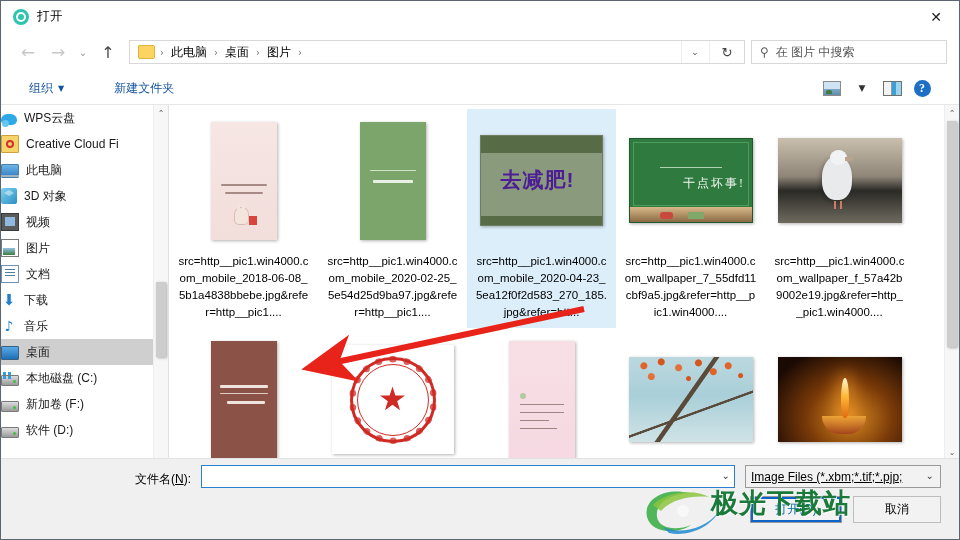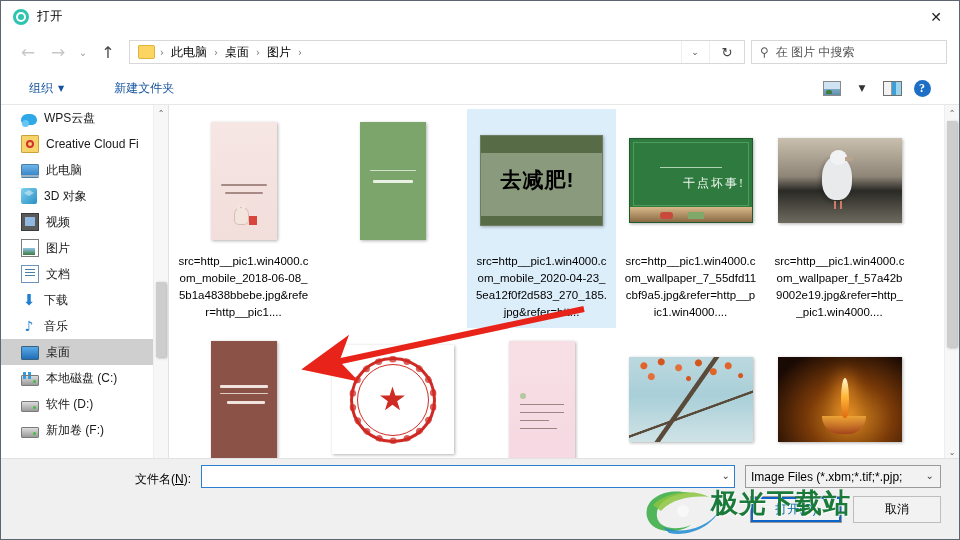--- a/index.html
+++ b/index.html
@@ -200,21 +200,21 @@
     border-right: 1px solid #e2e2e2;
     position: relative;
     overflow: hidden;
     box-sizing: border-box;
   }
   .sb-item {
     height: 26px;
     display: flex; align-items: center;
     font-size: 12px; color: #1a1a1a;
     white-space: nowrap;
-    padding-left: 20px;
+    padding-left: 0;
     box-sizing: border-box;
   }
   .sb-item.indent { }
   .sb-item.selected { background: #cfcfcf; }
   .sb-ic {
     width: 16px; height: 16px;
     margin-right: 7px;
     flex: 0 0 16px;
     position: relative;
   }
@@ -312,21 +312,21 @@
   .t-pink .gift{position:absolute;left:38px;top:94px;width:8px;height:9px;background:#d9453c;}
 
   .t-green { width: 66px; height: 118px; background: #7ba56a; }
   .t-green .ln{position:absolute;left:10px;right:10px;height:2px;background:#e9f1e4;border-radius:1px;}
   .t-green .l1{top:48px;height:1.5px;opacity:.8;}
   .t-green .l2{top:58px;left:13px;right:13px;height:3px;}
 
   .t-board { width: 123px; height: 91px; background: #8a9a7c; border:1px solid #6f7e63; box-sizing:border-box; }
   .t-board .top{position:absolute;left:0;right:0;top:0;height:17px;background:#566b46;}
   .t-board .bot{position:absolute;left:0;right:0;bottom:0;height:9px;background:#566b46;}
-  .t-board .txt{position:absolute;left:0;right:8px;top:30px;text-align:center;font-size:21px;color:#000000;font-weight:bold;letter-spacing:1px;font-family:"Liberation Sans",sans-serif;}
+  .t-board .txt{position:absolute;left:0;right:8px;top:30px;text-align:center;font-size:21px;color:#4c1d95;font-weight:bold;letter-spacing:1px;font-family:"Liberation Sans",sans-serif;}
 
   .t-chalk { width: 124px; height: 85px; background:#2f7a3f; border:1px solid #1f5a2c; box-sizing:border-box;}
   .t-chalk .frame{position:absolute;left:3px;top:3px;right:3px;bottom:16px;border:1px solid #4e9c5c;}
   .t-chalk .sm{position:absolute;left:30px;right:30px;top:28px;height:1px;background:#cfe8cf;opacity:.8;}
   .t-chalk .big{position:absolute;left:0;right:0;top:36px;text-align:center;font-size:12px;color:#f0f8f0;font-family:"Liberation Serif",serif;letter-spacing:2px;padding-left:47px;}
   .t-chalk .ledge{position:absolute;left:0;right:0;bottom:0;height:15px;background:linear-gradient(#d8b98a,#8a6a44);}
   .t-chalk .eraser{position:absolute;left:58px;bottom:3px;width:16px;height:7px;background:#7fa86a;border-radius:1px;}
   .t-chalk .clip{position:absolute;left:30px;bottom:3px;width:13px;height:7px;background:#c94a3c;border-radius:3px;}
 
   .t-dove { width: 124px; height: 85px; background: linear-gradient(#c9bfae 0%, #8f8678 45%, #2a2a26 62%, #6e6a5e 100%); }
@@ -421,20 +421,21 @@
     position: absolute; left: 744px; top: 464px;
     width: 196px; height: 23px;
     border: 1px solid #9a9a9a;
     background: #f2f2f2;
     box-sizing: border-box;
     display: flex; align-items: center;
     font-size: 12px; color: #000;
     padding-left: 5px;
     overflow: hidden;
     white-space: nowrap;
+    text-decoration: underline;
   }
   .filter-select .caret {
     position: absolute; right: 6px; top: 4px;
     font-size: 10px; color: #444;
     font-family: "DejaVu Sans", sans-serif;
   }
   .btn-open {
     position: absolute; left: 749px; top: 495px;
     width: 92px; height: 27px;
     border: 1px solid #9a9a9a;
@@ -593,25 +594,25 @@
       <div class="sb-item indent selected">
         <span class="sb-ic ic-desk"></span>
         <span>桌面</span>
       </div>
       <div class="sb-item indent">
         <span class="sb-ic ic-drive win"></span>
         <span>本地磁盘 (C:)</span>
       </div>
       <div class="sb-item indent">
         <span class="sb-ic ic-drive"></span>
+        <span>新加卷 (F:)</span>
+      </div>
+      <div class="sb-item indent">
+        <span class="sb-ic ic-drive"></span>
         <span>软件 (D:)</span>
-      </div>
-      <div class="sb-item indent">
-        <span class="sb-ic ic-drive"></span>
-        <span>新加卷 (F:)</span>
       </div>
 
       <div class="sb-scroll">
         <div class="arrow">⌃</div>
         <div class="thumb"></div>
       </div>
     </div>
 
     <div class="filearea">
       <div class="grid">
@@ -628,20 +629,21 @@
           <div class="fname">src=http__pic1.win4000.com_mobile_2018-06-08_5b1a4838bbebe.jpg&amp;refer=http__pic1....</div>
         </div>
 
         <div class="cell">
           <div class="thumb-wrap">
             <div class="thumb t-green">
               <span class="ln l1"></span>
                 <span class="ln l2"></span>
             </div>
           </div>
+          <div class="fname">src=http__pic1.win4000.com_mobile_2020-02-25_5e54d25d9ba97.jpg&amp;refer=http__pic1....</div>
         </div>
 
         <div class="cell selected">
           <div class="thumb-wrap">
             <div class="thumb t-board">
               <span class="top"></span>
               <span class="txt">去减肥!</span>
               <span class="bot"></span>
             </div>
           </div>

